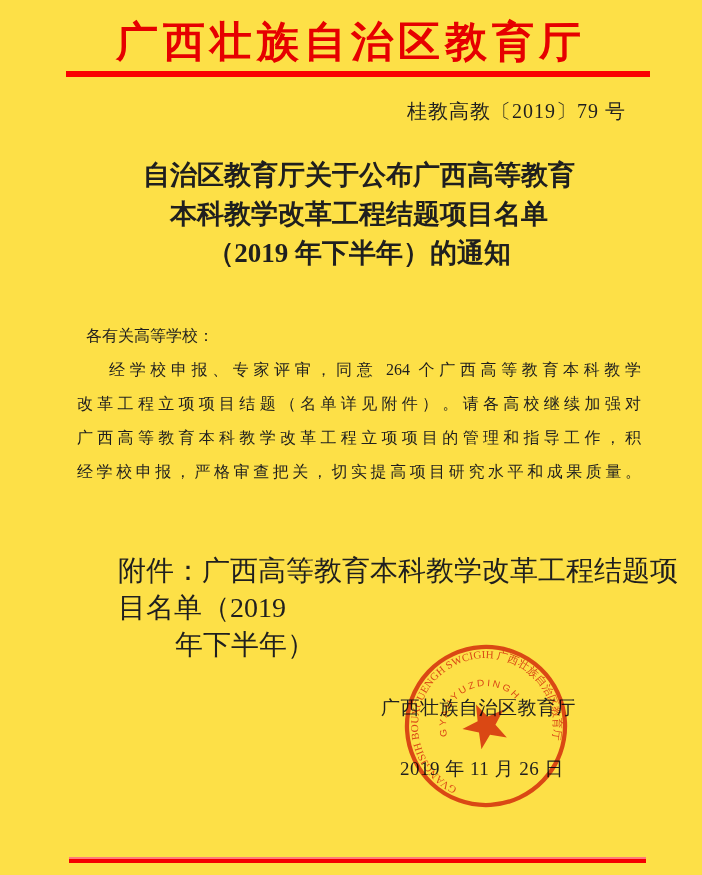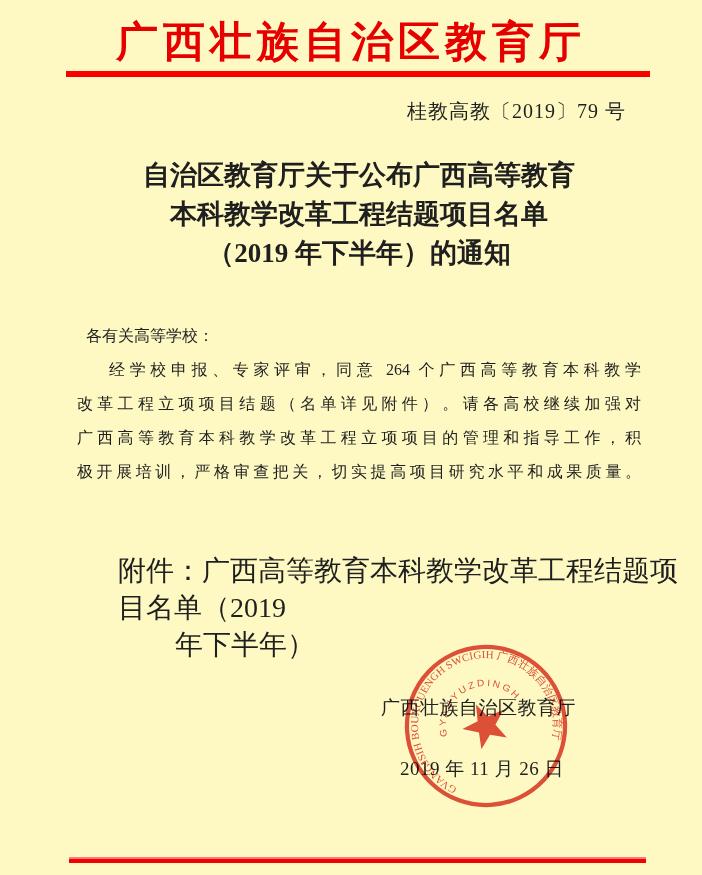--- a/index.html
+++ b/index.html
@@ -1,21 +1,21 @@
 <!DOCTYPE html>
 <html><head>
 <meta charset="utf-8">
 <style>
   * { margin: 0; padding: 0; box-sizing: border-box; }
   html, body { background: #ffffff; }
   .page {
     position: relative;
     width: 702px;
     height: 875px;
-    background: #fef9c3;
+    background: #fde047;
     font-family: "Liberation Serif", "DejaVu Serif", serif;
     color: #1f1f1f;
     overflow: hidden;
   }
   .agency-header {
     position: absolute;
     top: 14px; left: 0; width: 100%;
     text-align: center;
     color: #e60000;
     font-size: 42px;
@@ -110,21 +110,21 @@
     <div>自治区教育厅关于公布广西高等教育</div>
     <div>本科教学改革工程结题项目名单</div>
     <div>（2019 年下半年）的通知</div>
   </div>
 
   <div class="body-block">
     <div class="salutation">各有关高等学校：</div>
     <div class="para-line indent">经学校申报、专家评审，同意 264 个广西高等教育本科教学</div>
     <div class="para-line">改革工程立项项目结题（名单详见附件）。请各高校继续加强对</div>
     <div class="para-line">广西高等教育本科教学改革工程立项项目的管理和指导工作，积</div>
-    <div class="para-line">极开展培训，严格审查把关，切实提高项目研究水平和成果质量。</div>
+    <div class="para-line">经学校申报，严格审查把关，切实提高项目研究水平和成果质量。</div>
   </div>
 
   <div class="attachment">
     <div>附件：广西高等教育本科教学改革工程结题项目名单（2019</div>
     <div class="wrap-line">年下半年）</div>
   </div>
 
   <div class="sig-agency">广西壮族自治区教育厅</div>
 
   <div class="sig-date">2019 年 11 月 26 日</div>

